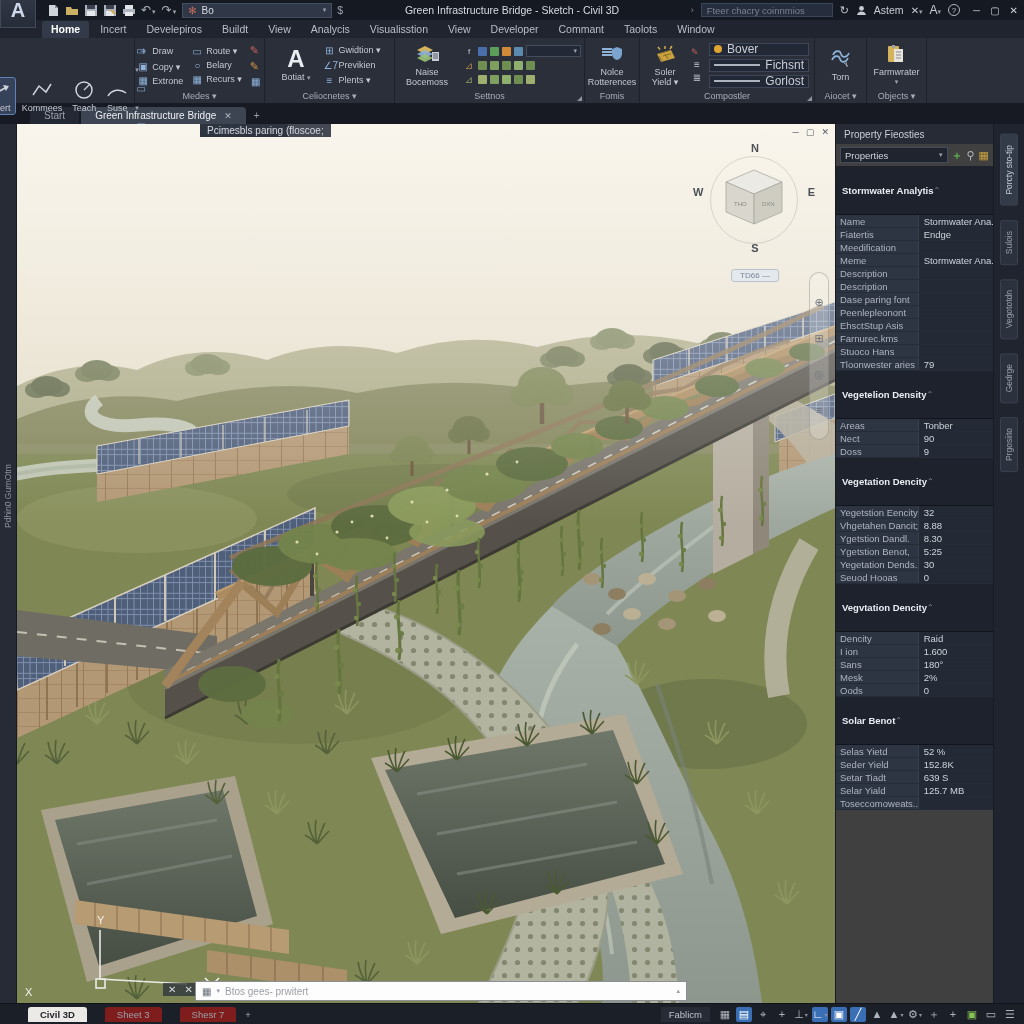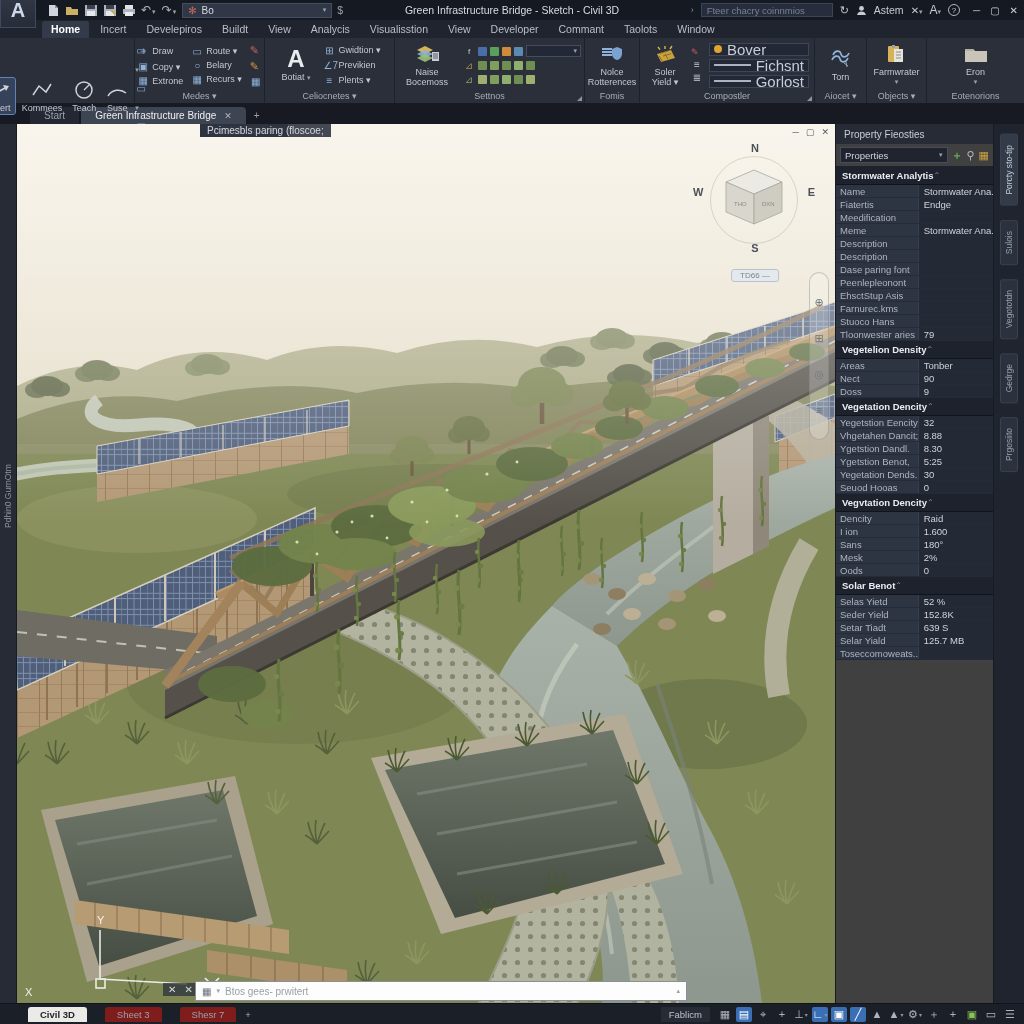--- a/index.html
+++ b/index.html
@@ -46,21 +46,21 @@
   .smallrow{display:flex;align-items:center;gap:3px;font-size:9px;color:#c3c8d1;white-space:nowrap;}
   .sico{color:#8fb3d9;font-size:10px;width:12px;display:inline-block;text-align:center;}
   .pen{font-size:11px;}
   .pen.red{color:#c4605a;} .pen.org{color:#cf9344;}
   .stack{display:flex;flex-direction:column;gap:2px;justify-content:center;}
   .caret{font-size:7px;color:#9aa1ad;}
   .minisq{width:9px;height:9px;border-radius:1px;display:inline-block;}
   .ddbar{flex:1;height:12px;background:#222836;border:1px solid #444d5e;display:flex;align-items:center;
     justify-content:flex-end;padding-right:3px;}
   .lineitem{display:flex;align-items:center;gap:5px;width:100px;height:13px;background:#222836;
-    border:1px solid #3d4556;padding:0 4px;font-size:15px;color:#c9cdd5;}
+    border:1px solid #3d4556;padding:0 4px;font-size:12px;color:#c9cdd5;}
   .lineitem .ln{flex:1;height:2px;background:#aeb4bf;}
   .dot{width:8px;height:8px;border-radius:50%;background:#e0a531;}
   .launcher{position:absolute;right:2px;bottom:2px;width:0;height:0;
     border-left:5px solid transparent;border-bottom:5px solid #8c93a0;}
 
   
   .dtabs{height:20px;background:#171a22;display:flex;align-items:flex-end;gap:2px;
     padding-left:30px;font-size:10px;flex:0 0 auto;}
   .dtab{padding:3px 14px;color:#9aa1ac;background:#232834;border-radius:4px 4px 0 0;margin-top:44px;}
   .dtab.active{background:#3d4452;color:#eceef2;display:flex;gap:8px;align-items:center;}
@@ -105,21 +105,21 @@
   .ptitle{height:20px;color:#c8cdd6;font-size:10px;display:flex;align-items:center;padding-left:8px;background:#262b36;}
   .ptools{display:flex;align-items:center;gap:4px;padding:3px 4px;}
   .pselect{flex:1;height:16px;background:#1f242f;border:1px solid #454d5d;color:#cfd4dc;
     display:flex;align-items:center;padding:0 4px;gap:4px;}
   .pselect .flex{flex:1;}
   .ptool{font-size:11px;color:#aeb4bf;}
   .ptool.plus{color:#5fae57;font-weight:bold;}
   .pgrid{flex:1;overflow:hidden;border-top:1px solid #1d222c;}
   .pitem{display:contents;}
   .psec{background:#1d222c;color:#e9ecf1;font-weight:bold;font-size:9.5px;display:flex;
-    align-items:center;padding:3px 6px;border-bottom:1px solid #11141b;}
+    align-items:center;padding:18px 6px;border-bottom:1px solid #11141b;}
   .psec .chev{color:#8d93a0;font-weight:normal;font-size:8px;}
   .prow{display:flex;height:13px;border-bottom:1px solid #262c37;}
   .prow .plab{width:52%;background:#2d3442;color:#aeb4c0;display:flex;align-items:center;
     padding-left:4px;overflow:hidden;white-space:nowrap;}
   .prow .pval{width:48%;background:#242a35;color:#ced3db;display:flex;align-items:center;
     padding-left:5px;overflow:hidden;white-space:nowrap;border-left:1px solid #39404d;}
 
   
   .sidetabs{width:31px;background:#20242e;border-left:1px solid #171b23;display:flex;
     flex-direction:column;gap:14px;padding-top:10px;align-items:center;}
@@ -468,35 +468,20 @@
                 <path d="M12 8h5M12 11h5M12 14h5" stroke="#8b8e96"></path>
               </svg>
             </span>
           <span>Farmwrater</span>
           <span class="caret">▾</span>
         </div>
       </div>
       <div class="plabel">Objects ▾</div>
     </div>
 
-    <div class="panel" style="width:97px;border-right:none">
-      <div class="pbody">
-        <div class="bigbtn">
-          <span class="bicon">
-              <svg width="28" height="20" viewBox="0 0 28 20">
-                <path d="M3 5h8l2 2h12v11H3z" fill="#c9c4ba"></path>
-                <path d="M3 5h8l2 2h-10z" fill="#b4afa4"></path>
-              </svg>
-            </span>
-          <span>Eron</span>
-          <span class="caret">▾</span>
-        </div>
-      </div>
-      <div class="plabel">Eotenorions</div>
-    </div>
   </div>
 
   <div class="dtabs">
     <div class="dtab">Start</div>
     <div class="dtab active">
       <span>Green Infrastructure Bridge</span>
         <span class="x">✕</span>
     </div>
     <div class="dplus">+</div>
   </div>

